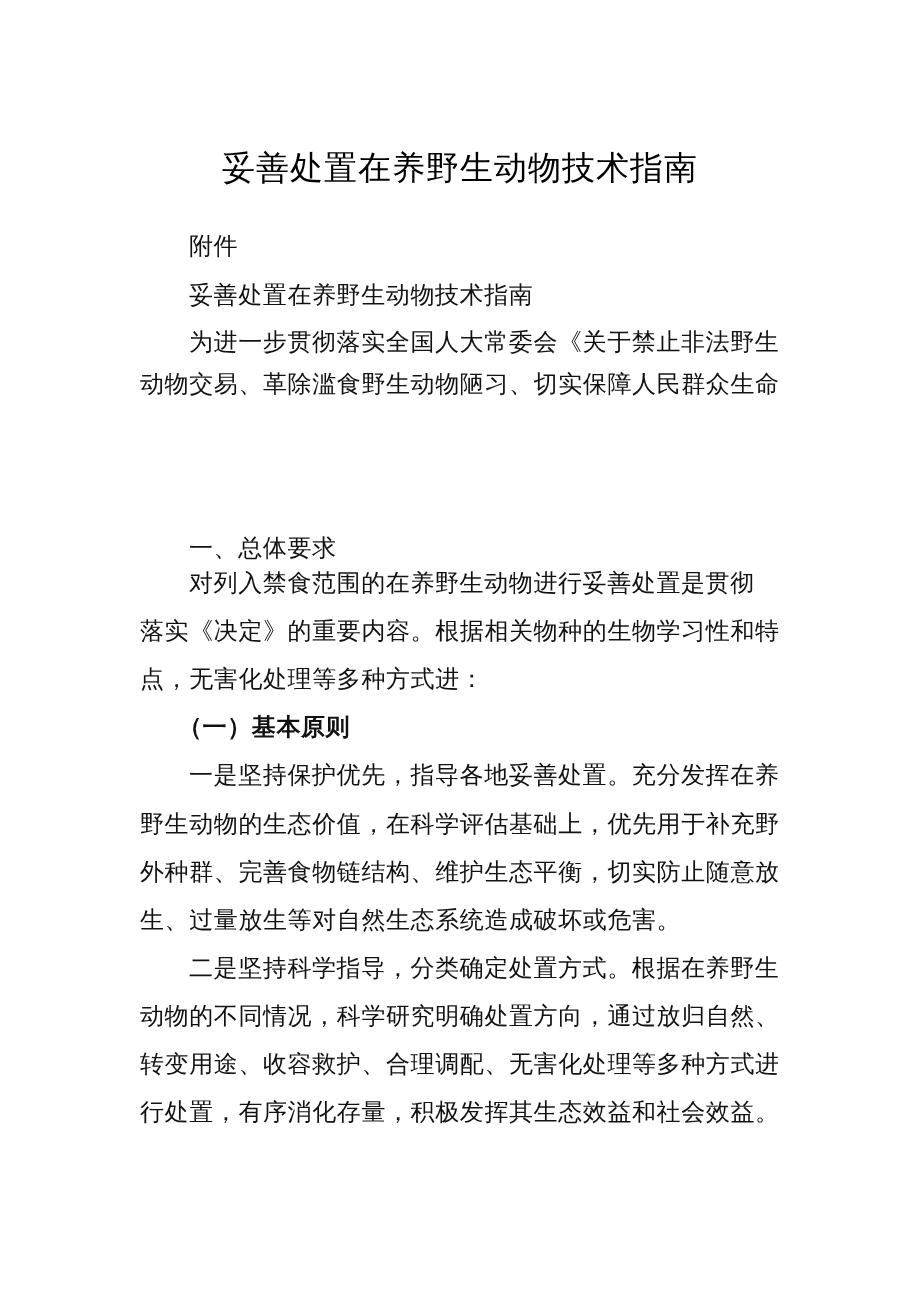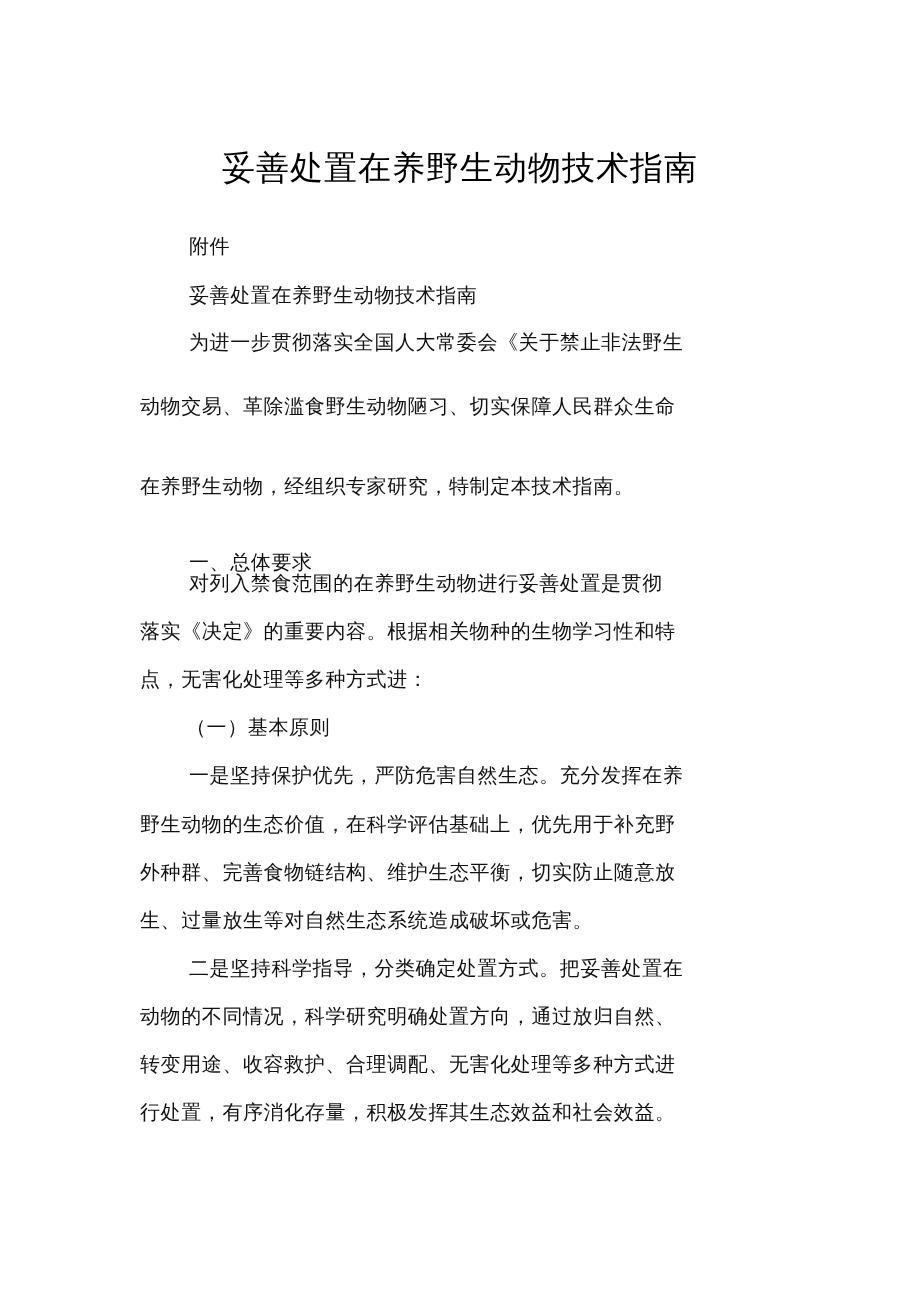--- a/index.html
+++ b/index.html
@@ -30,53 +30,52 @@
       text-align: center;
       font-size: 33px;
       line-height: 44px;
       letter-spacing: 1px;
       color: #000000;
       white-space: nowrap;
     }
     .line {
       position: absolute;
       left: 140px;
-      font-size: 20px;
+      font-size: 24px;
       line-height: 32px;
       letter-spacing: 0.6px;
       white-space: nowrap;
       color: #111111;
     }
     .indent { left: 189px; }
-    .indent-paren { left: 186px; }
+    .indent-paren { left: 178px; font-weight: bold; }
   </style>
 </head>
 <body>
 
 <div class="page">
   <div class="title">妥善处置在养野生动物技术指南</div>
 
   <div class="line indent" style="top:230px">附件</div>
   <div class="line indent" style="top:279px">妥善处置在养野生动物技术指南</div>
 
   <div class="line indent" style="top:326px">为进一步贯彻落实全国人大常委会《关于禁止非法野生</div>
-  <div class="line" style="top:390px">动物交易、革除滥食野生动物陋习、切实保障人民群众生命</div>
-  <div class="line" style="top:470px">在养野生动物，经组织专家研究，特制定本技术指南。</div>
+  <div class="line" style="top:368px">动物交易、革除滥食野生动物陋习、切实保障人民群众生命</div>
 
-  <div class="line indent" style="top:546px">一、总体要求</div>
+  <div class="line indent" style="top:532px">一、总体要求</div>
 
   <div class="line" style="top:615px">落实《决定》的重要内容。根据相关物种的生物学习性和特</div>
   <div class="line indent" style="top:567px">对列入禁食范围的在养野生动物进行妥善处置是贯彻</div>
   <div class="line" style="top:663px">点，无害化处理等多种方式进：</div>
 
   <div class="line indent-paren" style="top:711px">（一）基本原则</div>
 
-  <div class="line indent" style="top:759px">一是坚持保护优先，严防危害自然生态。充分发挥在养</div>
+  <div class="line indent" style="top:759px">一是坚持保护优先，指导各地妥善处置。充分发挥在养</div>
   <div class="line" style="top:808px">野生动物的生态价值，在科学评估基础上，优先用于补充野</div>
   <div class="line" style="top:856px">外种群、完善食物链结构、维护生态平衡，切实防止随意放</div>
   <div class="line" style="top:904px">生、过量放生等对自然生态系统造成破坏或危害。</div>
 
-  <div class="line indent" style="top:952px">二是坚持科学指导，分类确定处置方式。把妥善处置在</div>
+  <div class="line indent" style="top:952px">二是坚持科学指导，分类确定处置方式。根据在养野生</div>
   <div class="line" style="top:1000px">动物的不同情况，科学研究明确处置方向，通过放归自然、</div>
   <div class="line" style="top:1048px">转变用途、收容救护、合理调配、无害化处理等多种方式进</div>
   <div class="line" style="top:1096px">行处置，有序消化存量，积极发挥其生态效益和社会效益。</div>
 
 </div>
 
 </body></html>

